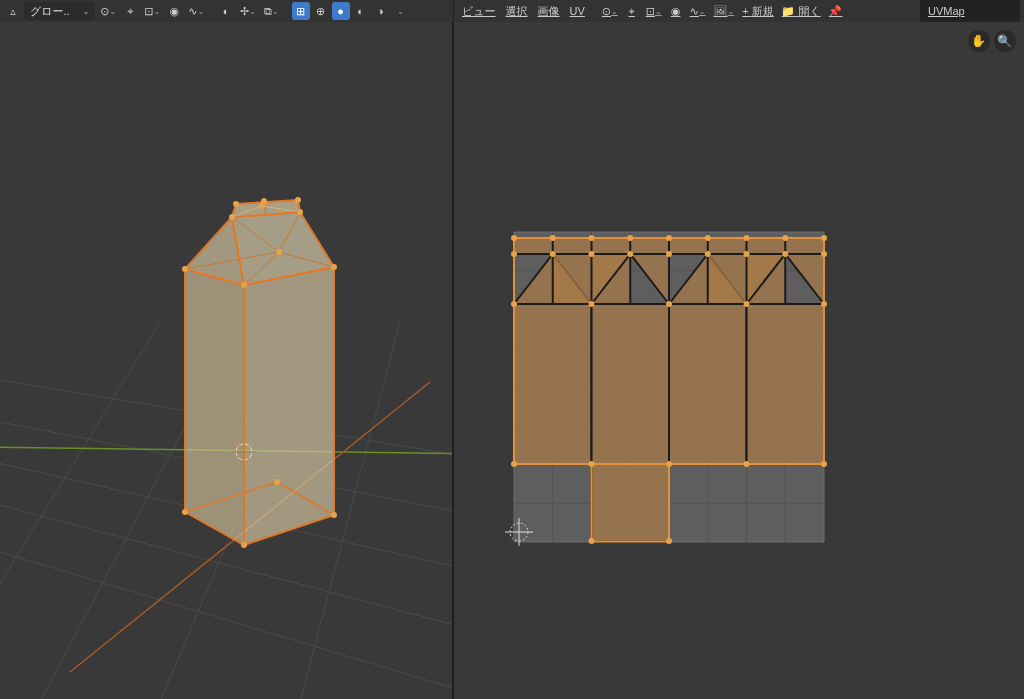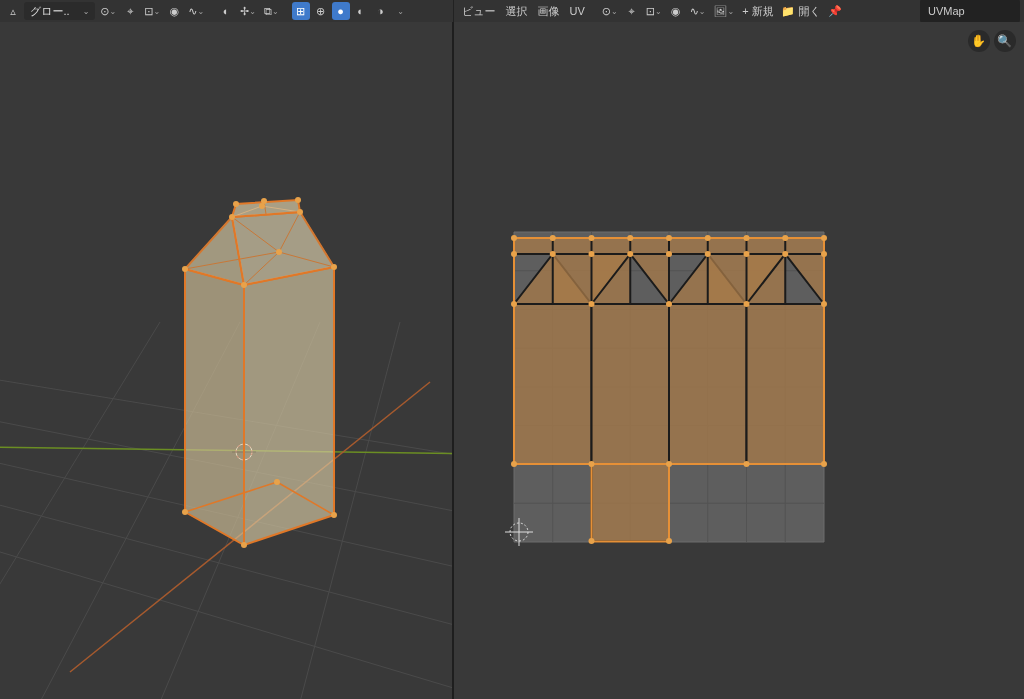--- a/index.html
+++ b/index.html
@@ -2,21 +2,21 @@
 <html><head>
 <meta charset="utf-8">
 <style>
   * { margin: 0; padding: 0; box-sizing: border-box; }
   html, body { width: 1024px; height: 699px; overflow: hidden; font-family: sans-serif; }
   body { background: #393939; color: #ccc; font-size: 11px; display: flex; flex-direction: column; }
 
   .headers { display:flex; height:22px; flex: 0 0 22px;}
   .header { background:#333; display:flex; align-items:center; gap:2px; padding:0 4px; }
   .header-left { width:454px; border-right:1px solid #222;}
-  .header-right { flex:1; }
+  .header-right { flex:1;text-decoration:underline; }
   .hbtn { height:18px; min-width:18px; display:flex; align-items:center; justify-content:center; border-radius:3px; color:#ccc; padding:0 3px; cursor:pointer;}
   .hbtn.active{background:#3f7acb;color:#fff;}
   .txtdrop{background:#2b2b2b;border-radius:3px;padding:1px 6px;height:18px;display:flex;align-items:center;gap:13px;color:#ddd;}
   .chev{font-size:8px;opacity:.7;}
   .mtxt{padding:0 4px;color:#ccc;}
   .uvmap{background:#222;border-radius:3px;padding:1px 8px;width:100px;height:24px;display:flex;align-items:center;}
   .sep{width:6px;}
 
   .panes{flex:1;display:flex;position:relative;}
   .pane{position:relative;background:#393939;overflow:hidden;}

